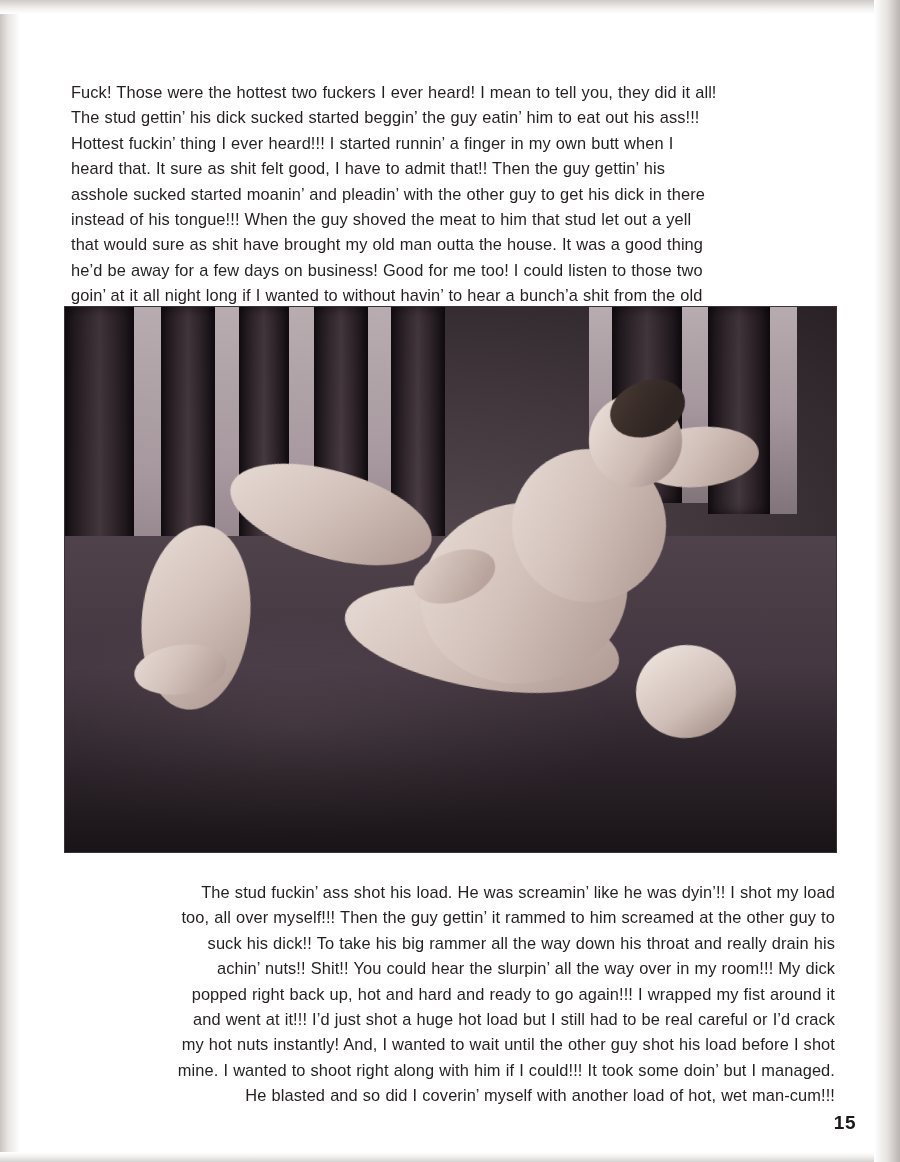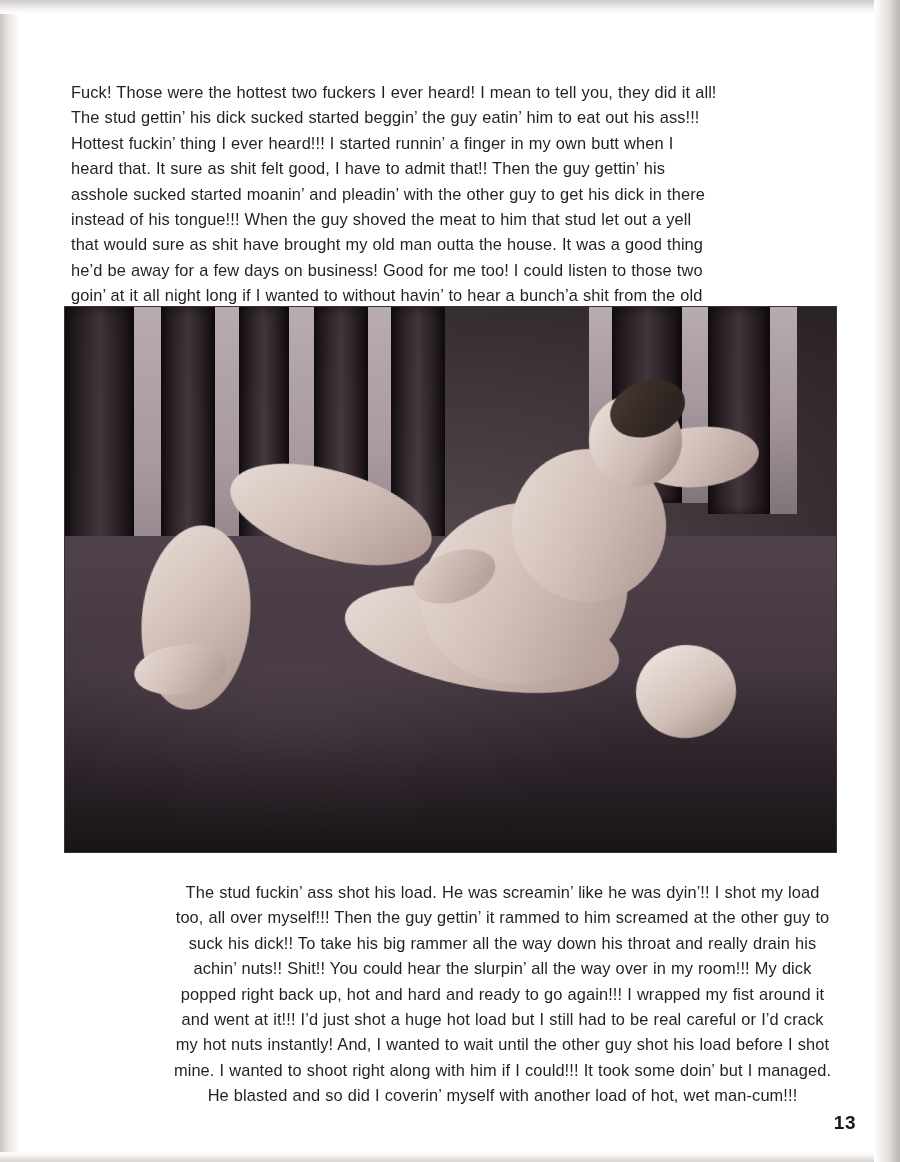--- a/index.html
+++ b/index.html
@@ -58,21 +58,21 @@
   #top-paragraph {
     left: 71px;
     top: 80px;
     width: 648px;
     text-align: left;
   }
   #bottom-paragraph {
     left: 170px;
     top: 880px;
     width: 665px;
-    text-align: center;
+    text-align: right;
     text-indent: 0;
   }
 
   .photo-frame {
     position: absolute;
     left: 64px;
     top: 306px;
     width: 771px;
     height: 545px;
     border: 1px solid #3a3236;
@@ -267,15 +267,15 @@
       <div class="figure fig-head"></div>
       <div class="figure fig-hair"></div>
       <div class="figure fig-foot-low"></div>
 
       <div class="grain"></div>
     </div>
   </div>
 
   <div class="text-block" id="bottom-paragraph">The stud fuckin’ ass shot his load. He was screamin’ like he was dyin’!! I shot my load too, all over myself!!! Then the guy gettin’ it rammed to him screamed at the other guy to suck his dick!! To take his big rammer all the way down his throat and really drain his achin’ nuts!! Shit!! You could hear the slurpin’ all the way over in my room!!! My dick popped right back up, hot and hard and ready to go again!!! I wrapped my fist around it and went at it!!! I’d just shot a huge hot load but I still had to be real careful or I’d crack my hot nuts instantly! And, I wanted to wait until the other guy shot his load before I shot mine. I wanted to shoot right along with him if I could!!! It took some doin’ but I managed. He blasted and so did I coverin’ myself with another load of hot, wet man-cum!!!</div>
 
-  <div id="page-number">13</div>
+  <div id="page-number">15</div>
 
 </div>
 
 </body></html>

